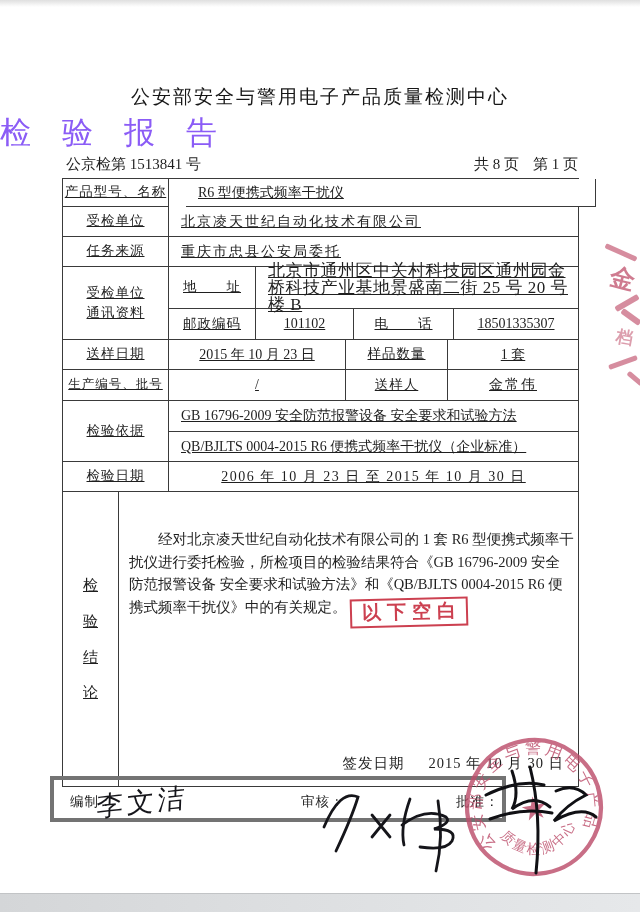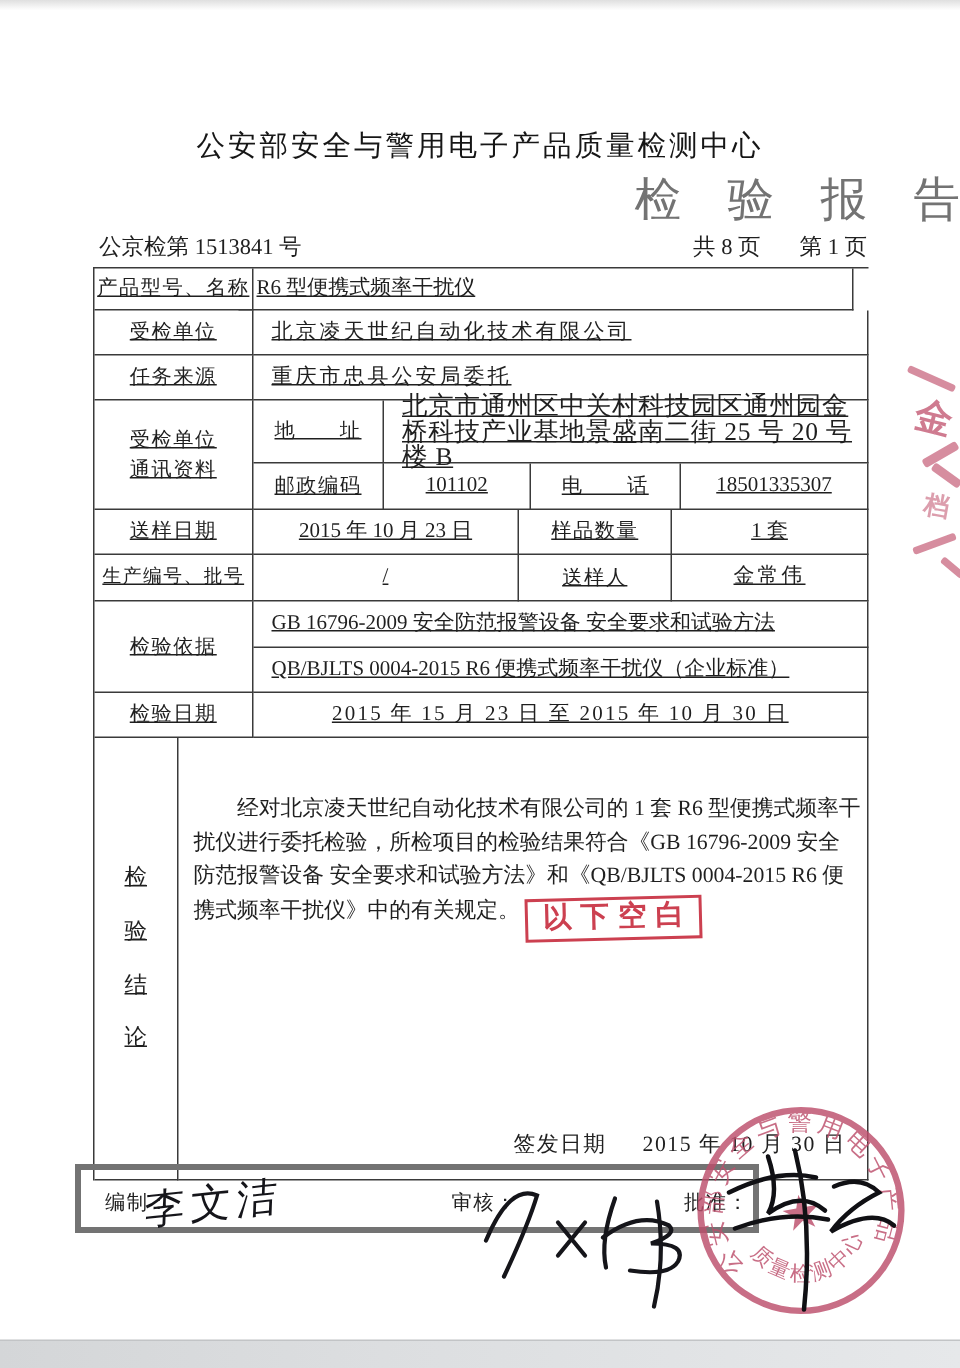--- a/index.html
+++ b/index.html
@@ -9,25 +9,25 @@
     font-family:"Liberation Serif","DejaVu Serif",serif;
     color:#1f1f1f;
   }
   .edge-top{position:absolute;left:0;top:0;width:640px;height:7px;
     background:linear-gradient(180deg,#dfdfdf, #f6f6f6 70%, #ffffff);}
   .edge-bottom{position:absolute;left:0;top:893px;width:640px;height:19px;
     background:linear-gradient(90deg,#d4d6d8,#dcdee0 40%,#e6e8ea);border-top:1px solid #c2c4c6;}
 
   .org-title{position:absolute;left:0;top:84px;width:100%;text-align:center;
     font-size:19px;letter-spacing:2px;color:#161616;}
-  .report-title{position:absolute;left:0;top:112px;width:100%;text-align:right;
-    font-size:31px;color:#737373;font-weight:500;}
+  .report-title{position:absolute;left:0;top:112px;width:100%;text-align:left;
+    font-size:31px;color:#8b5cf6;font-weight:500;}
   .number-row{position:absolute;left:66px;top:155px;width:512px;display:flex;
     justify-content:space-between;font-size:15px;}
-  .number-right{display:flex;gap:26px;}
+  .number-right{display:flex;gap:14px;}
 
   .tbl{position:absolute;left:62px;top:178px;width:516px;height:608px;
     border-left:1.5px solid #3a3a3a;border-top:1.5px solid #3a3a3a;box-sizing:content-box;}
   .cell{position:absolute;border-right:1px solid #3a3a3a;border-bottom:1px solid #3a3a3a;
     box-sizing:border-box;display:flex;align-items:center;justify-content:center;
     font-size:14px;line-height:1.25;text-decoration:underline;}
   .cell.lbl{font-size:13.5px;letter-spacing:1px;}
   .cell.left{justify-content:flex-start;padding-left:12px;}
   .cell.rt{border-right:1.5px solid #3a3a3a;}
   .cell.bt{border-bottom:1.5px solid #3a3a3a;}
@@ -78,21 +78,21 @@
     <span>公京检第 1513841 号</span>
     <span class="number-right">
       <span>共 8 页</span>
       <span>第 1 页</span>
     </span>
   </div>
 
   <div class="tbl">
 
     <div class="cell lbl" style="left:0;top:0;width:106px;height:28px;">产品型号、名称</div>
-    <div class="cell left rt" style="left:96px;top:0;width:410px;height:28px;">R6 型便携式频率干扰仪</div>
+    <div class="cell left rt" style="left:123px;top:0;width:410px;height:28px;">R6 型便携式频率干扰仪</div>
 
     <div class="cell lbl" style="left:0;top:28px;width:106px;height:30px;">受检单位</div>
     <div class="cell left rt sp2" style="left:106px;top:28px;width:410px;height:30px;">北京凌天世纪自动化技术有限公司</div>
 
     <div class="cell lbl" style="left:0;top:58px;width:106px;height:30px;">任务来源</div>
     <div class="cell left rt sp2" style="left:106px;top:58px;width:410px;height:30px;">重庆市忠县公安局委托</div>
 
     <div class="cell lbl comm-label" style="left:0;top:88px;width:106px;height:73px;">
       <div>受检单位</div>
       <div>通讯资料</div>
@@ -112,21 +112,21 @@
     <div class="cell lbl" style="left:0;top:191px;width:106px;height:31px;font-size:12.5px;">生产编号、批号</div>
     <div class="cell" style="left:106px;top:191px;width:177px;height:31px;">/</div>
     <div class="cell lbl" style="left:283px;top:191px;width:102px;height:31px;">送样人</div>
     <div class="cell rt sp2" style="left:385px;top:191px;width:131px;height:31px;">金常伟</div>
 
     <div class="cell lbl" style="left:0;top:222px;width:106px;height:61px;">检验依据</div>
     <div class="cell left rt" style="left:106px;top:222px;width:410px;height:31px;">GB 16796-2009 安全防范报警设备 安全要求和试验方法</div>
     <div class="cell left rt" style="left:106px;top:253px;width:410px;height:30px;">QB/BJLTS 0004-2015 R6 便携式频率干扰仪（企业标准）</div>
 
     <div class="cell lbl" style="left:0;top:283px;width:106px;height:30px;">检验日期</div>
-    <div class="cell rt" style="left:106px;top:283px;width:410px;height:30px;letter-spacing:1.5px;">2015 年 15 月 23 日 至 2015 年 10 月 30 日</div>
+    <div class="cell rt" style="left:106px;top:283px;width:410px;height:30px;letter-spacing:1.5px;">2006 年 10 月 23 日 至 2015 年 10 月 30 日</div>
 
     <div class="cell concl-label bt" style="left:0;top:313px;width:56px;height:295px;">
       <div>检</div>
       <div>验</div>
       <div>结</div>
       <div>论</div>
     </div>
     <div class="cell concl-body rt bt" style="left:56px;top:313px;width:460px;height:295px;">
       <div class="con-par">
         <div class="con-line first">经对北京凌天世纪自动化技术有限公司的 1 套 R6 型便携式频率干</div>

